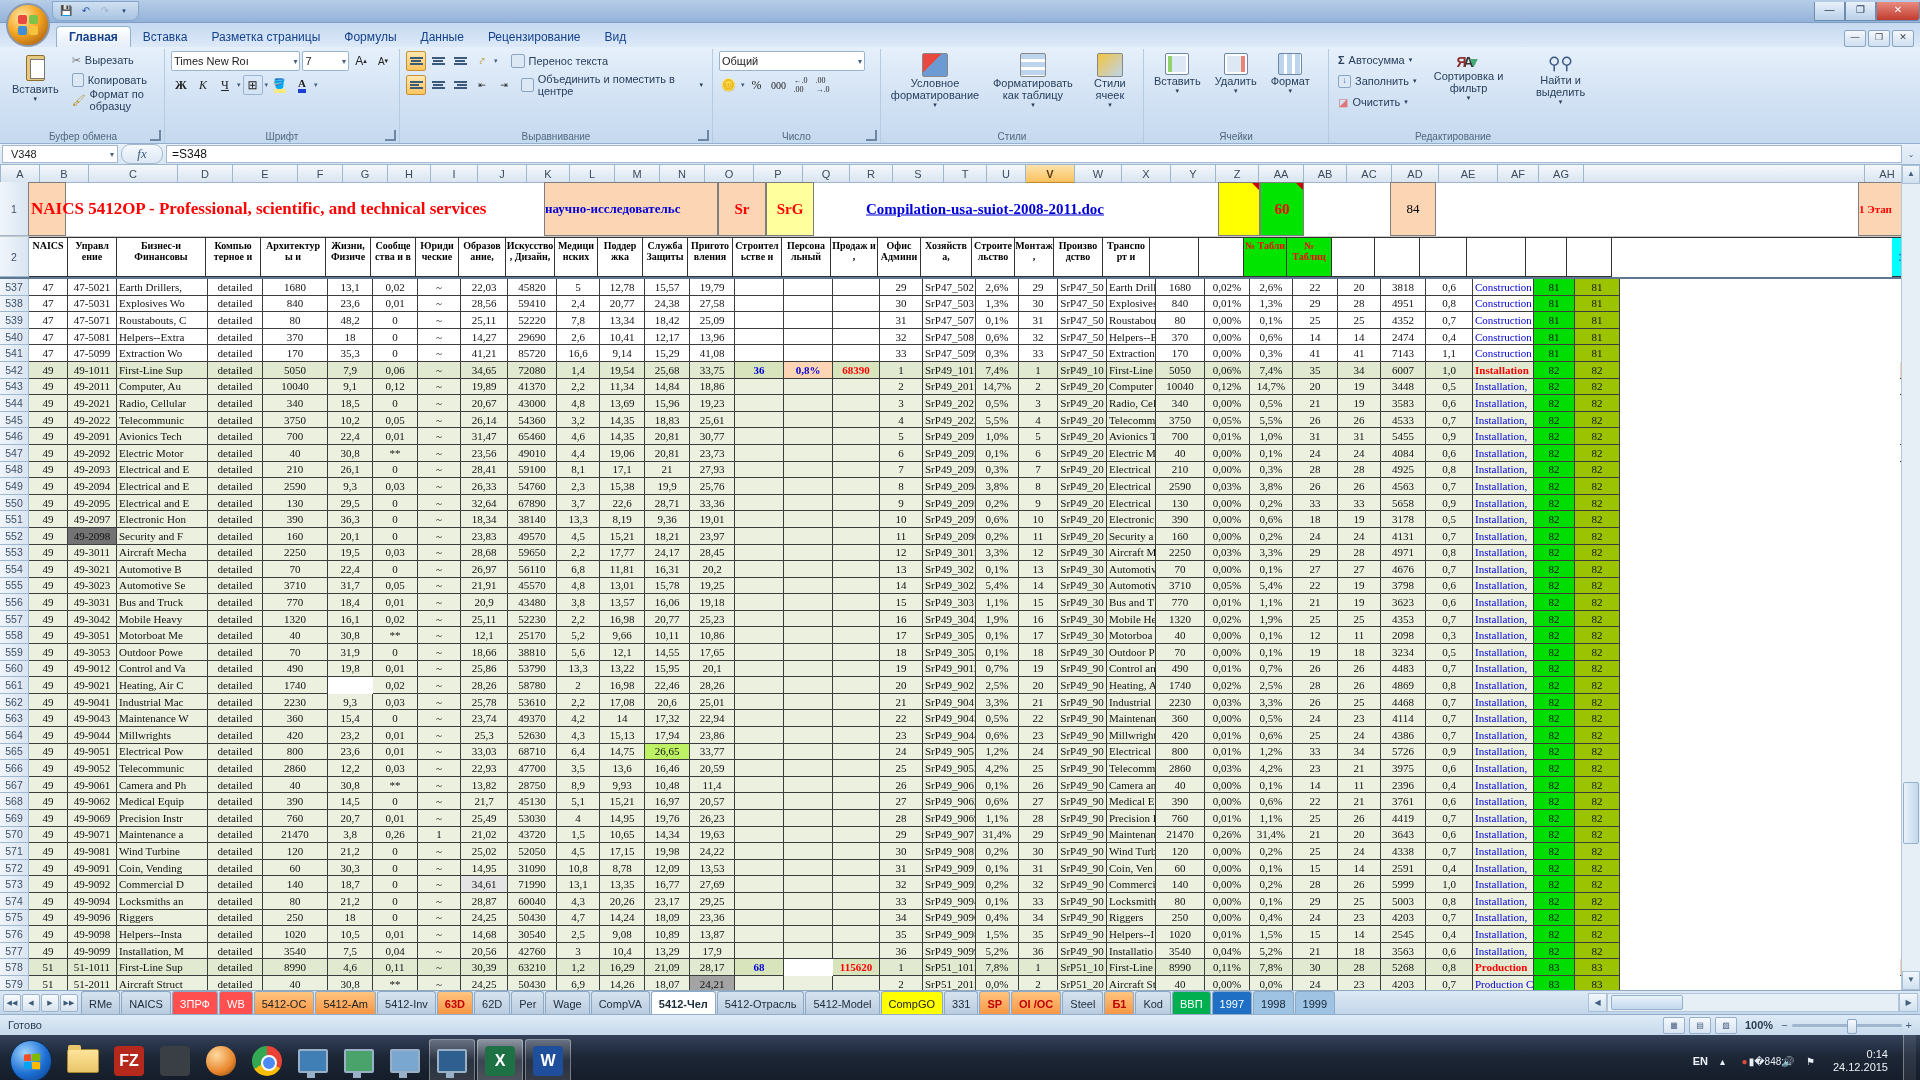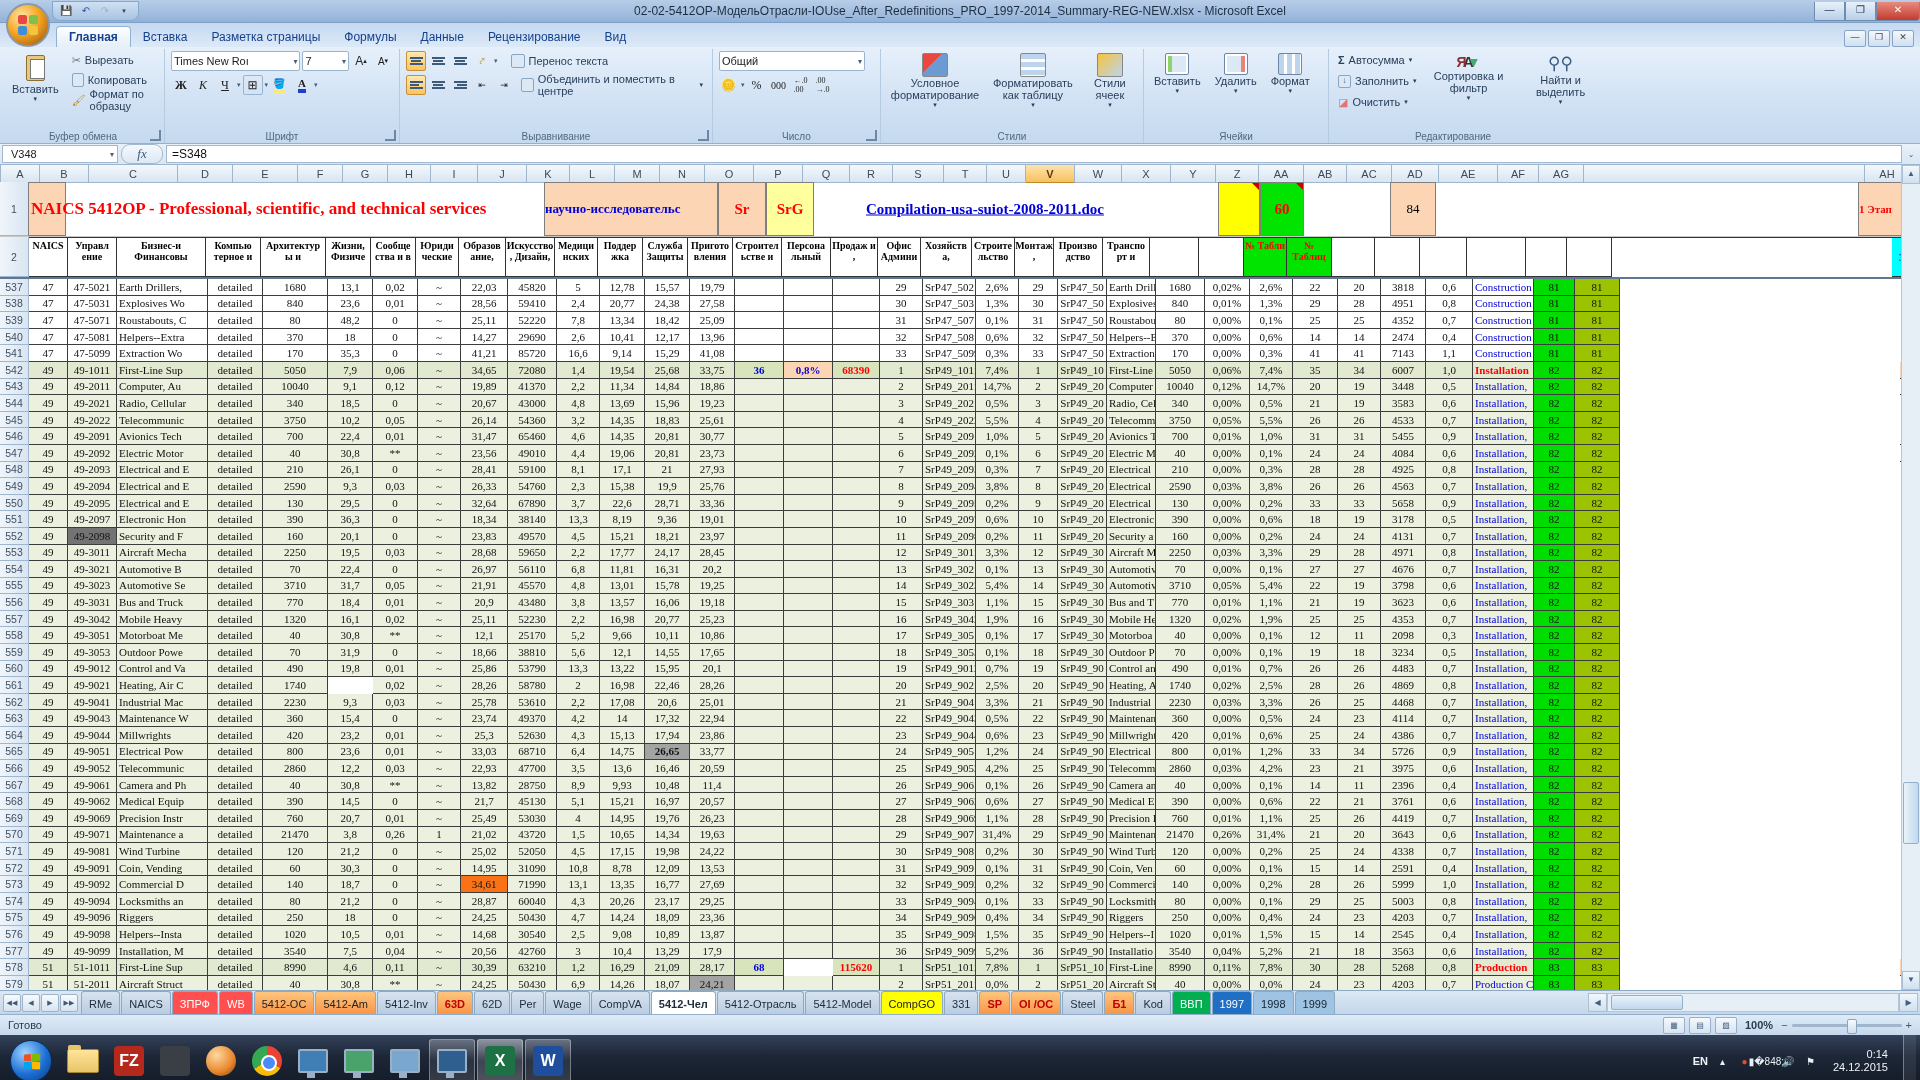--- a/index.html
+++ b/index.html
@@ -132,21 +132,20 @@
       <div style="background:#3f8fd8"></div>
         <div style="background:#f5c43f"></div>
     </div>
   </div>
   <div class="qat">
     <span class="qbtn" style="color:#2a57a5">💾</span>
     <span class="qbtn" style="color:#2a57a5">↶</span>
     <span class="qbtn" style="color:#9fb2c8">↷</span>
     <span class="qbtn" style="font-size:7px">▾</span>
   </div>
-  <div class="title-text">02-02-5412OP-МодельОтрасли-IOUse_After_Redefinitions_PRO_1997-2014_Summary-REG-NEW.xlsx - Microsoft Excel</div>
   <div class="winbtns">
     <div class="winbtn">—</div>
     <div class="winbtn">❐</div>
     <div class="winbtn close">✕</div>
   </div>
 </div>
 
 <div class="ribbontabs" id="ribbontabs">
   <div class="rtab active">Главная</div>
     <div class="rtab">Вставка</div>
@@ -1555,21 +1554,21 @@
         <div class="dcell lft" style="width: 88px; background: rgb(235, 241, 222);">Electrical Pow</div>
         <div class="dcell" style="width: 54px; background: rgb(235, 241, 222);">detailed</div>
         <div class="dcell" style="width: 64px; background: rgb(235, 241, 222);">800</div>
         <div class="dcell" style="width: 44px; background: rgb(235, 241, 222);">23,6</div>
         <div class="dcell" style="width: 44px; background: rgb(235, 241, 222);">0,01</div>
         <div class="dcell" style="width: 42px; background: rgb(235, 241, 222);">~</div>
         <div class="dcell" style="width: 46px; background: rgb(235, 241, 222);">33,03</div>
         <div class="dcell" style="width: 48px; background: rgb(235, 241, 222);">68710</div>
         <div class="dcell" style="width: 42px; background: rgb(235, 241, 222);">6,4</div>
         <div class="dcell" style="width: 44px; background: rgb(235, 241, 222);">14,75</div>
-        <div class="dcell" style="width: 44px; background: #a3a3a3; font-weight: bold;">26,65</div>
+        <div class="dcell" style="width: 44px; background: #bef264;">26,65</div>
         <div class="dcell" style="width: 44px; background: rgb(235, 241, 222);">33,77</div>
         <div class="dcell" style="width: 48px; background: rgb(235, 241, 222);"></div>
         <div class="dcell" style="width: 48px; background: rgb(235, 241, 222);"></div>
         <div class="dcell" style="width: 46px; background: rgb(235, 241, 222);"></div>
         <div class="dcell" style="width: 42px; background: rgb(235, 241, 222);">24</div>
         <div class="dcell lft" style="width: 50px; background: rgb(235, 241, 222);">SrP49_9051</div>
         <div class="dcell" style="width: 42px; background: rgb(235, 241, 222);">1,2%</div>
         <div class="dcell" style="width: 38px; background: rgb(235, 241, 222);">24</div>
         <div class="dcell" style="width: 48px; background: rgb(235, 241, 222);">SrP49_90</div>
         <div class="dcell lft" style="width: 46px; background: rgb(235, 241, 222);">Electrical</div>
@@ -1855,21 +1854,21 @@
       <div class="drow">
         <div class="rownum">573</div>
         <div class="dcell" style="width: 38px; background: rgb(235, 241, 222);">49</div>
         <div class="dcell" style="width: 48px; background: rgb(235, 241, 222);">49-9092</div>
         <div class="dcell lft" style="width: 88px; background: rgb(235, 241, 222);">Commercial D</div>
         <div class="dcell" style="width: 54px; background: rgb(235, 241, 222);">detailed</div>
         <div class="dcell" style="width: 64px; background: rgb(235, 241, 222);">140</div>
         <div class="dcell" style="width: 44px; background: rgb(235, 241, 222);">18,7</div>
         <div class="dcell" style="width: 44px; background: rgb(235, 241, 222);">0</div>
         <div class="dcell" style="width: 42px; background: rgb(235, 241, 222);">~</div>
-        <div class="dcell" style="width: 46px; background: #f97316;">34,61</div>
+        <div class="dcell" style="width: 46px; background: #e5e5e5;">34,61</div>
         <div class="dcell" style="width: 48px; background: rgb(235, 241, 222);">71990</div>
         <div class="dcell" style="width: 42px; background: rgb(235, 241, 222);">13,1</div>
         <div class="dcell" style="width: 44px; background: rgb(235, 241, 222);">13,35</div>
         <div class="dcell" style="width: 44px; background: rgb(235, 241, 222);">16,77</div>
         <div class="dcell" style="width: 44px; background: rgb(235, 241, 222);">27,69</div>
         <div class="dcell" style="width: 48px; background: rgb(235, 241, 222);"></div>
         <div class="dcell" style="width: 48px; background: rgb(235, 241, 222);"></div>
         <div class="dcell" style="width: 46px; background: rgb(235, 241, 222);"></div>
         <div class="dcell" style="width: 42px; background: rgb(235, 241, 222);">32</div>
         <div class="dcell lft" style="width: 50px; background: rgb(235, 241, 222);">SrP49_9092</div>

